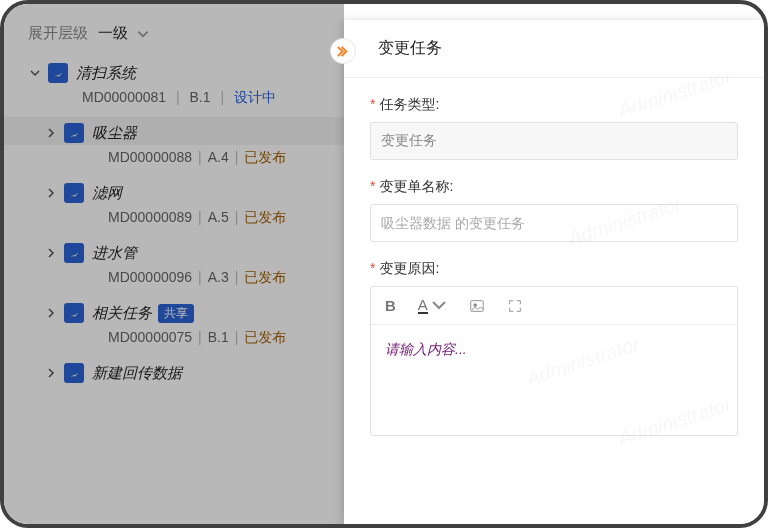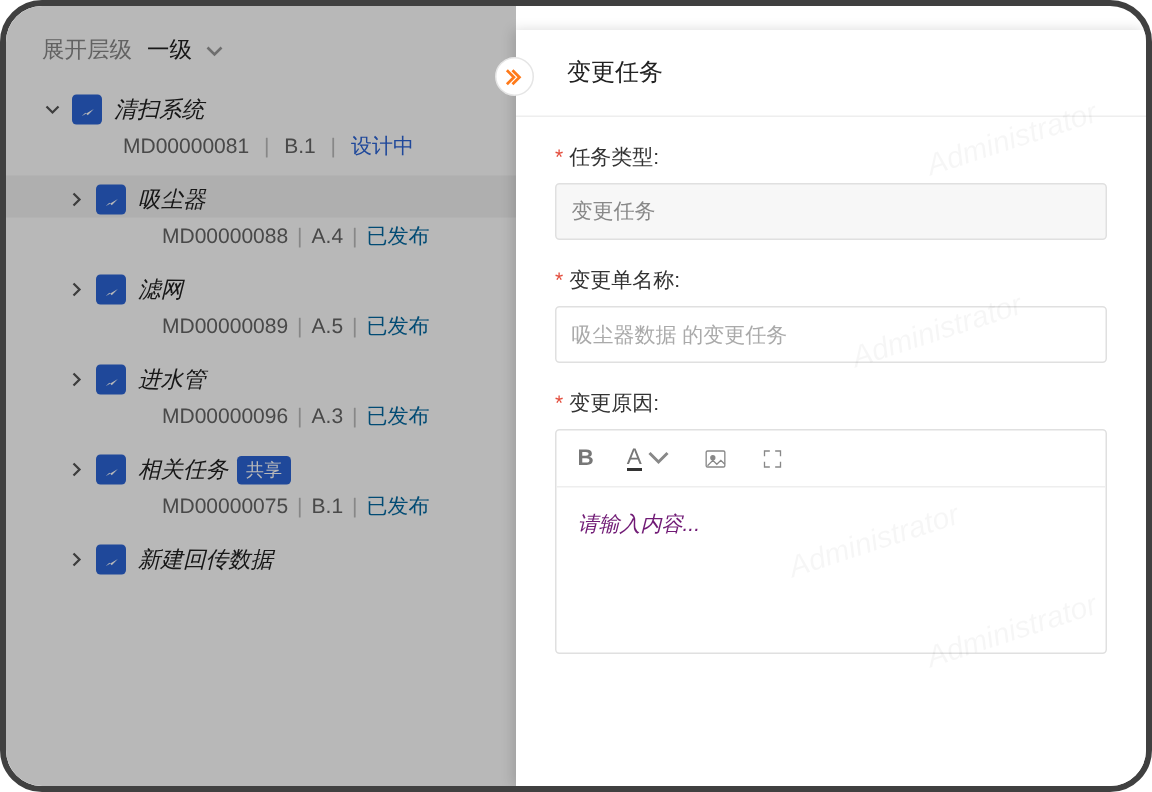--- a/index.html
+++ b/index.html
@@ -71,21 +71,21 @@
 .node-icon svg { width: 13px; height: 13px; fill: #fff; }
 .node-title { color: #222; font-weight: 500; font-style: italic; }
 .node-meta {
   padding: 4px 16px 10px 104px;
   font-size: 14px;
   color: #666;
 }
 .node-meta.root { padding-left: 78px; }
 .sep { color: #bbb; margin: 0 6px; }
 .status-design { color: #2b64d6; }
-.status-pub { color: #0369a1; }
+.status-pub { color: #a16207; }
 .share-tag {
   background: #2b64d6;
   color: #fff;
   font-size: 12px;
   padding: 1px 6px;
   border-radius: 3px;
   margin-left: 6px;
   text-align: center;
 }
 

